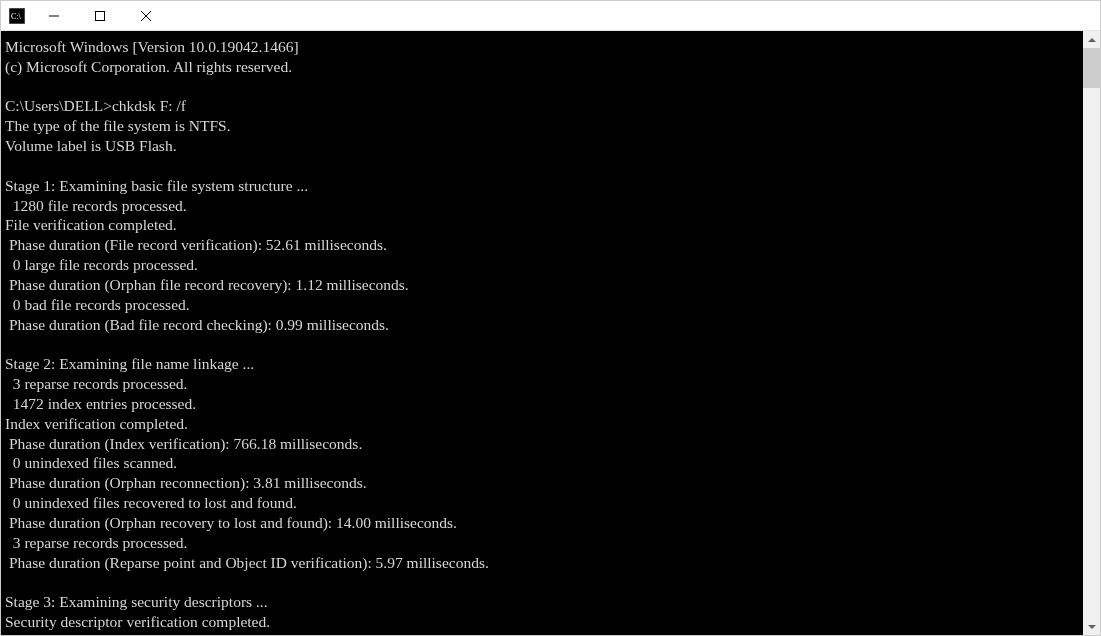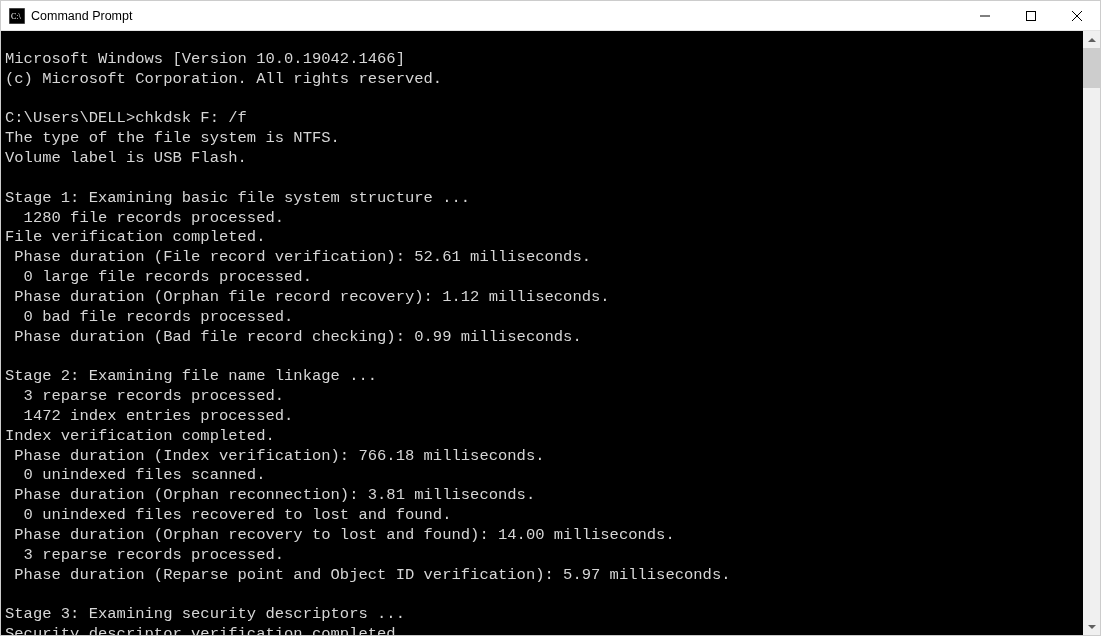--- a/index.html
+++ b/index.html
@@ -54,22 +54,22 @@
   .titlebar-btn svg { width: 10px; height: 10px; }
   .content-area {
     flex: 1;
     display: flex;
     background: #000;
     position: relative;
     overflow: hidden;
   }
   .terminal {
     flex: 1;
-    padding: 19px 0 2px 4px;
-    font-family: Liberation Mono, monospace;
+    padding: 6px 0 2px 4px;
+    font-family: Liberation Serif, serif;
     font-size: 15.5px;
     line-height: 1.28;
     color: #d6d6d6;
     white-space: pre;
     overflow: hidden;
   }
   .scrollbar {
     width: 17px;
     background: #f0f0f0;
     display: flex;
@@ -103,21 +103,20 @@
 
 <div class="window">
 
   <div class="titlebar">
     <span class="titlebar-icon">
       <svg viewBox="0 0 16 16">
         <rect x="0" y="0" width="16" height="16" fill="#000" stroke="#888" stroke-width="1"></rect>
         <text x="2" y="11" font-size="8" fill="#fff" font-family="Consolas">C:\</text>
       </svg>
     </span>
-    <span class="titlebar-title">Command Prompt</span>
     <div class="titlebar-controls">
       <div class="titlebar-btn">
         <svg viewBox="0 0 10 10">
             <line x1="0" y1="5" x2="10" y2="5" stroke="#000" stroke-width="1"></line>
           </svg>
       </div>
       <div class="titlebar-btn">
         <svg viewBox="0 0 10 10">
             <rect x="0.5" y="0.5" width="9" height="9" fill="none" stroke="#000" stroke-width="1"></rect>
           </svg>

